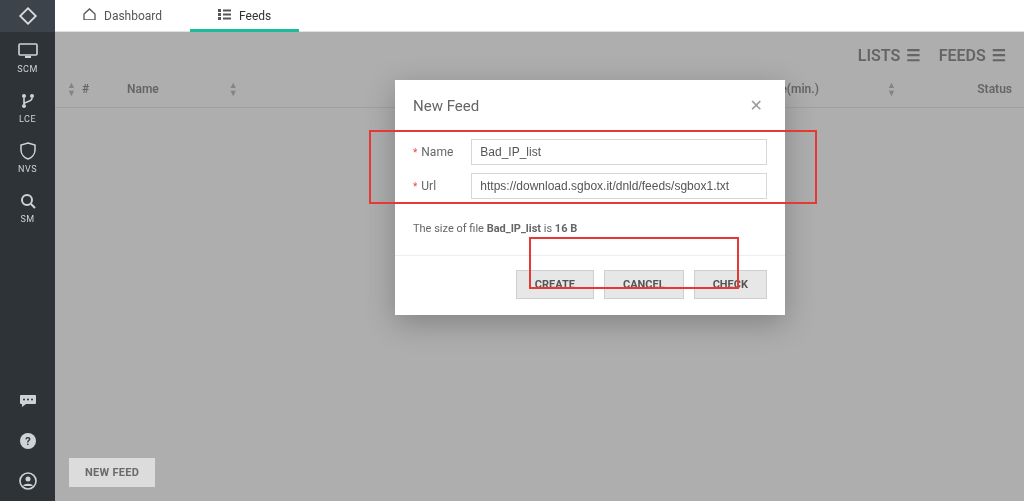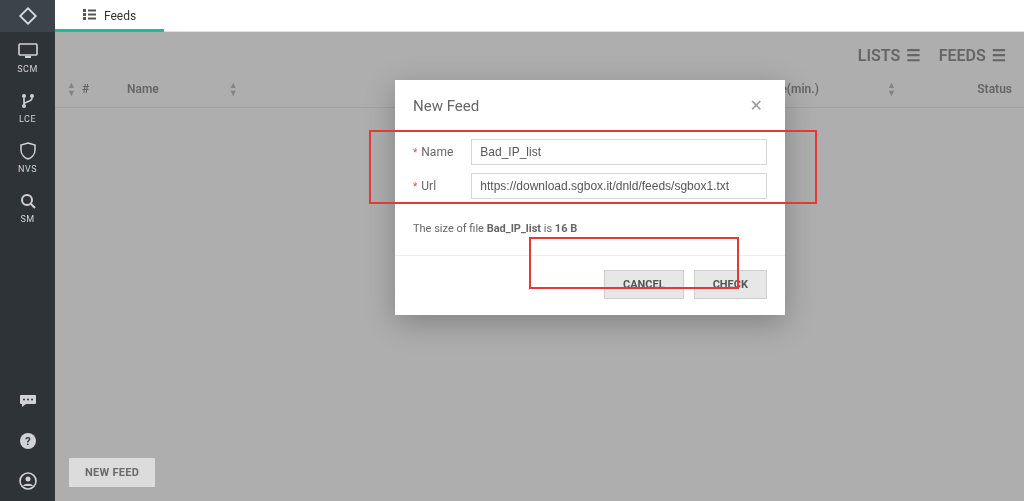--- a/index.html
+++ b/index.html
@@ -136,20 +136,26 @@
         <circle cx="9" cy="9" r="8" fill="none" stroke="#d0d3d6" stroke-width="1.6"></circle>
         <circle cx="9" cy="7" r="2.5" fill="#d0d3d6"></circle>
         <path d="M4 14 C5 11 13 11 14 14" fill="#d0d3d6"></path>
       </svg>
   </div>
 </div>
 
 <div class="main">
 
   <div class="tabs">
+    <div class="tab">
+      <span><svg width="13" height="12" viewBox="0 0 13 12">
+            <path d="M1 6 L6.5 1 L12 6 V12 H1 Z" fill="none" stroke="#555" stroke-width="1.3"></path>
+          </svg></span>
+      <span>Dashboard</span>
+    </div>
     <div class="tab active">
       <span><svg width="13" height="11" viewBox="0 0 13 11">
             <rect x="0" y="0" width="3" height="3" fill="#555"></rect>
             <rect x="0" y="4" width="3" height="3" fill="#555"></rect>
             <rect x="0" y="8" width="3" height="3" fill="#555"></rect>
             <rect x="5" y="0.5" width="8" height="2" fill="#555"></rect>
             <rect x="5" y="4.5" width="8" height="2" fill="#555"></rect>
             <rect x="5" y="8.5" width="8" height="2" fill="#555"></rect>
           </svg></span>
       <span>Feeds</span>
@@ -205,20 +211,21 @@
       <div class="frow">
         <span class="req">*</span>
         <span class="flabel">Url</span>
         <input class="finput" value="https://download.sgbox.it/dnld/feeds/sgbox1.txt" style="">
       </div>
       <div class="finfo">
         <span>The size of file </span><b>Bad_IP_list</b><span> is </span><b>16 B</b>
       </div>
     </div>
     <div class="modal-foot">
+      <div class="mbtn">CREATE</div>
       <div class="mbtn">CANCEL</div>
       <div class="mbtn">CHECK</div>
     </div>
   </div>
 
   <div class="newfeed-btn">NEW FEED</div>
 
   <div class="ann ann1"></div>
   <div class="ann ann2"></div>
 

